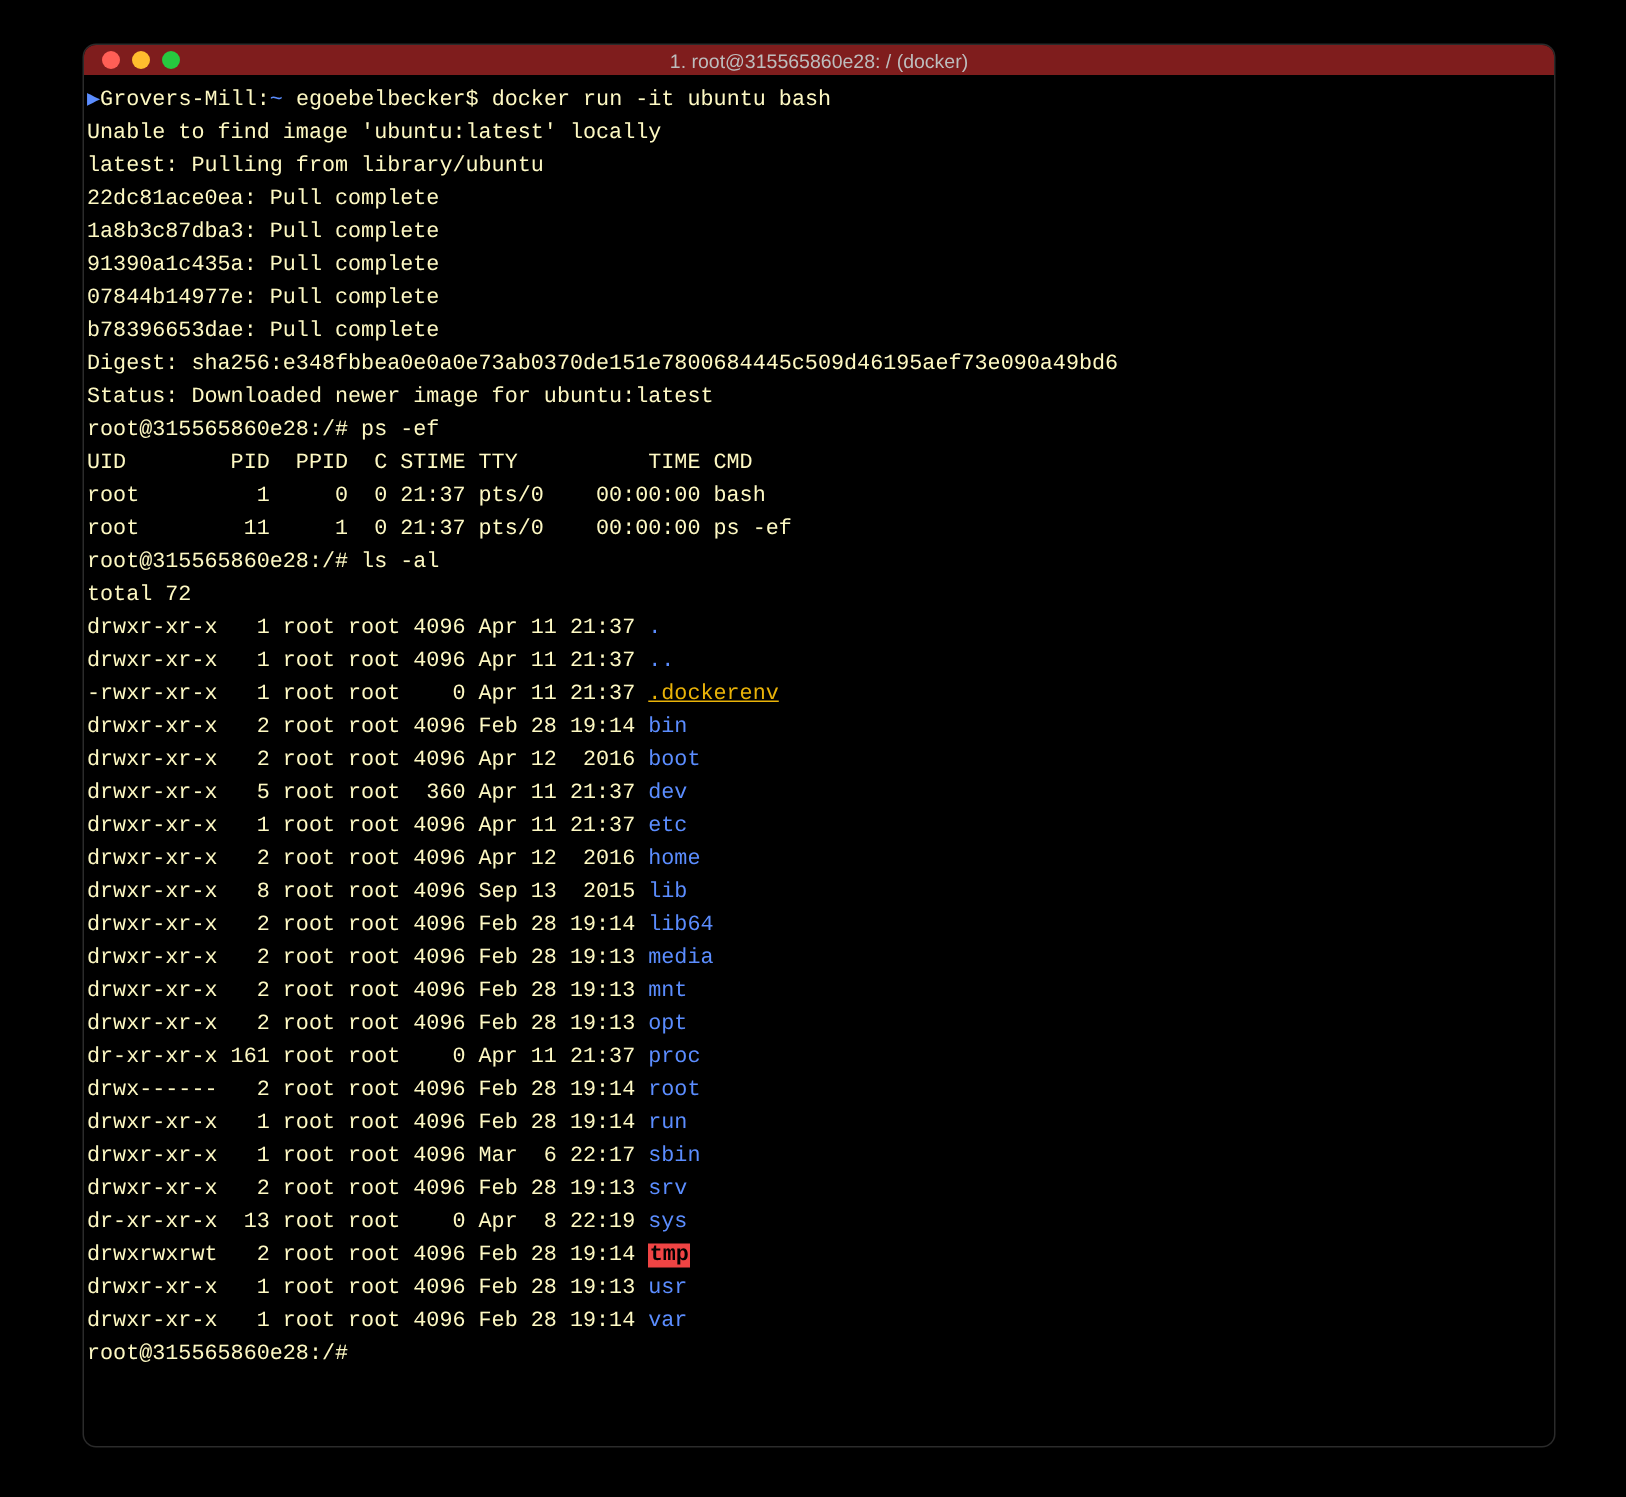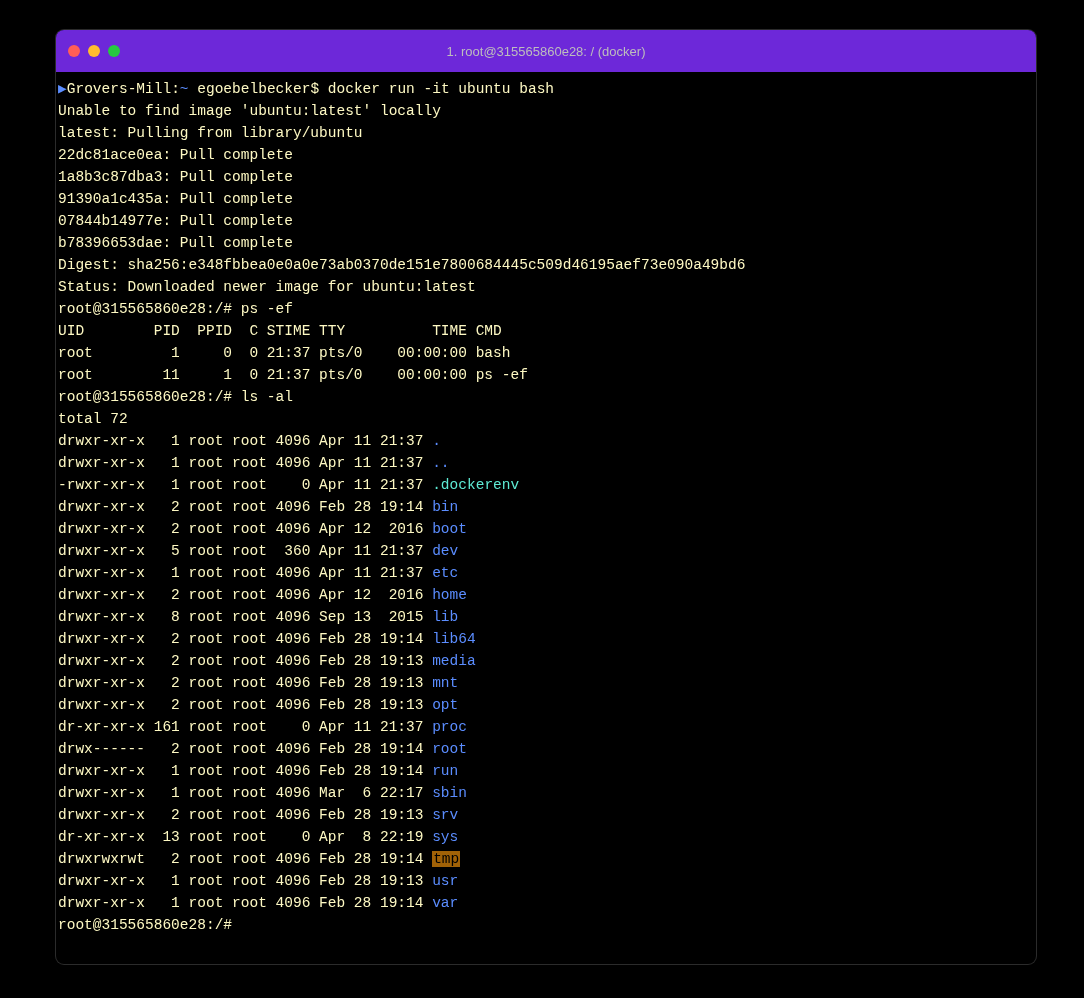--- a/index.html
+++ b/index.html
@@ -16,22 +16,22 @@
     left: 56px;
     top: 30px;
     width: 980px;
     height: 934px;
     background: #000;
     border-radius: 8px;
     box-shadow: 0 0 0 1px #2b2b2b;
     overflow: hidden;
   }
   .titlebar {
-    height: 42px;
-    background: #6d28d9;
+    height: 20px;
+    background: #7f1d1d;
     display: flex;
     align-items: center;
     position: relative;
   }
   .traffic-lights {
     display: flex;
     gap: 8px;
     padding-left: 12px;
   }
   .traffic-light {
@@ -54,25 +54,26 @@
   .terminal {
     padding: 6px 0 0 2px;
     font-size: 14.5px;
     line-height: 22px;
     white-space: pre;
     color: #33ff33;
   }
   .line { display: block; }
   .blue   { color: #5b8dff; }
   .green  { color: #fef9c3; }
-  .yellow { color: #5eead4; }
+  .yellow { color: #eab308; text-decoration: underline; }
   .tmp-highlight {
     color: #000;
-    background: #a16207;
+    background: #ef4444;
     padding: 0 1px;
+    font-weight: bold;
   }
   .arrow  { color: #5b8dff; }
 </style>
 </head>
 <body>
 
 <div class="window">
   <div class="titlebar">
     <div class="traffic-lights">
       <div class="traffic-light tl-red"></div>

